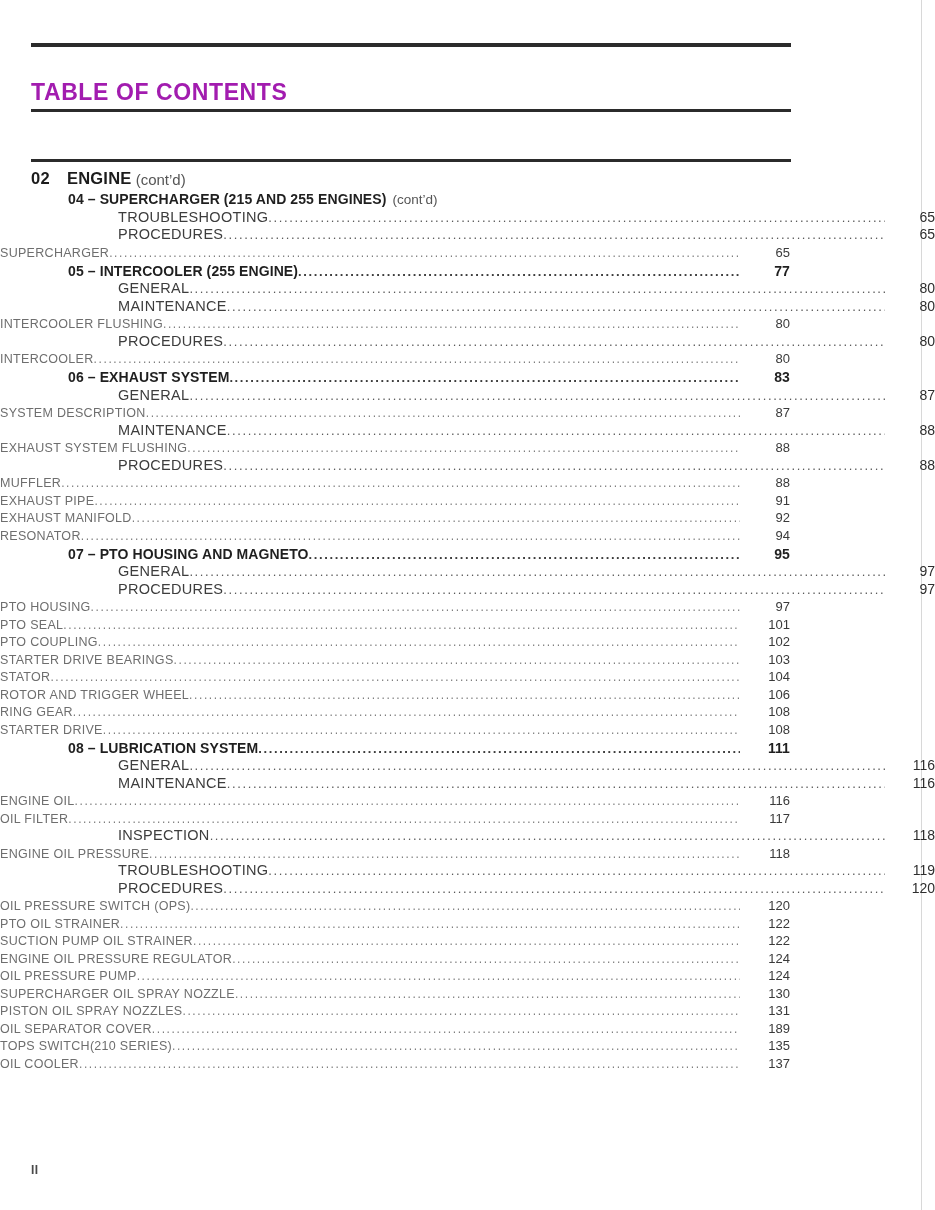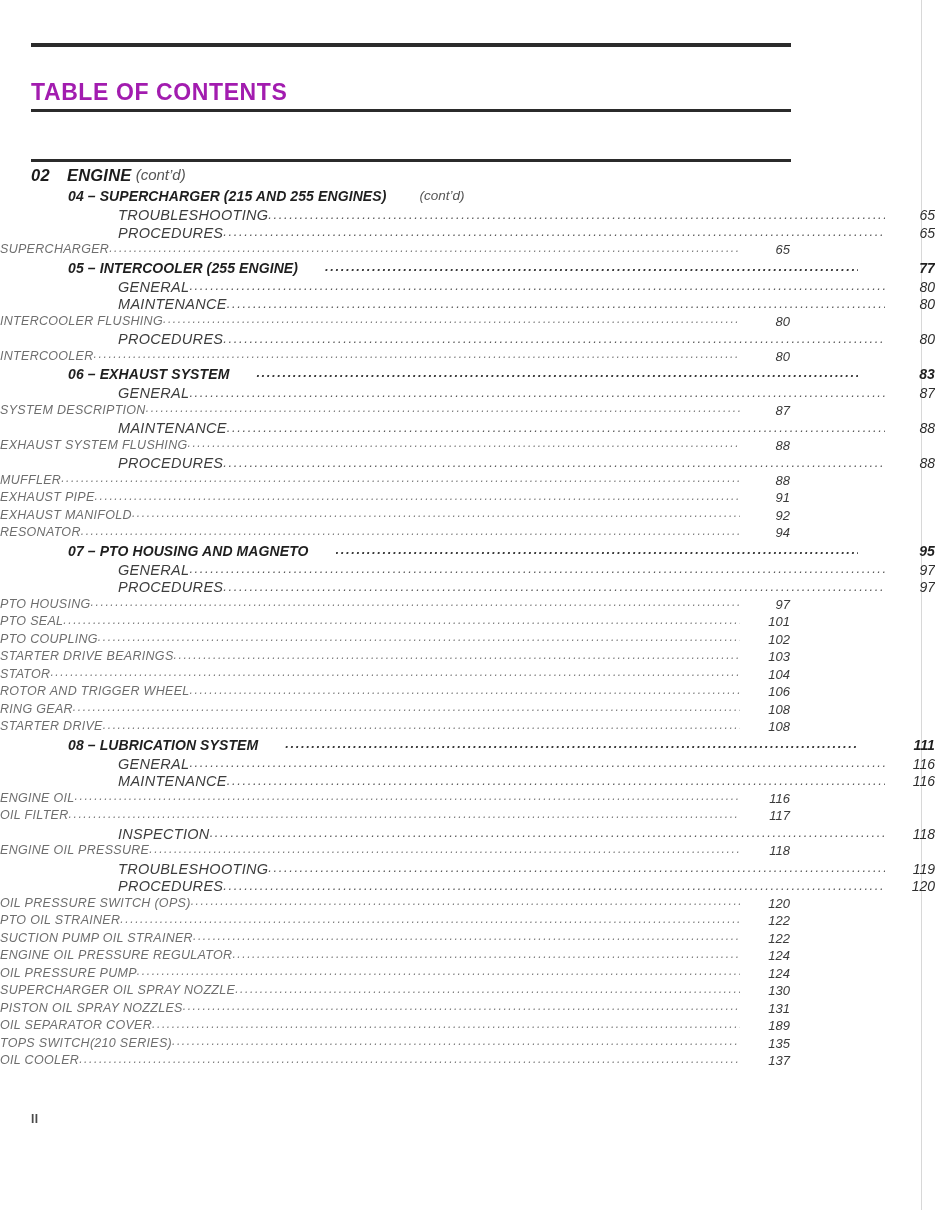--- a/index.html
+++ b/index.html
@@ -57,24 +57,23 @@
   .toc {
     position: absolute;
     left: 0;
     top: 166px;
     width: 935px;
   }
 
   .row {
     position: relative;
     display: flex;
-    align-items: flex-start;
+    align-items: flex-end;
     height: 17.5px;
     white-space: nowrap;
-    font-style: italic;
   }
 
   .label { flex: 0 0 auto; }
 
   .leader {
     flex: 1 1 auto;
     min-width: 6px;
     overflow: hidden;
     position: relative;
     height: 1em;
@@ -108,26 +107,26 @@
   .lvl0 .cont {
     font-weight: normal;
     font-size: 15px;
     color: #555;
     letter-spacing: 0;
   }
 
   
   .lvl1 {
     padding-left: 68px;
+    padding-right: 145px;
     height: 19px;
     font-size: 14px;
     font-weight: bold;
     color: #1f1f1f;
     letter-spacing: 0.1px;
-    gap: 27px;
   }
   .lvl1 .leader::after { font-size: 13px; color: #3a3a3a; }
   .lvl1 .pg { font-size: 14px; font-weight: bold; color: #1f1f1f; }
   .lvl1 .cont {
     font-weight: normal;
     font-size: 13.5px;
     color: #555;
     letter-spacing: 0;
   }
 
@@ -147,21 +146,21 @@
     font-size: 12.5px;
     color: #6e6e6e;
     letter-spacing: 0.3px;
   }
   .lvl3 .leader::after { font-size: 12px; color: #7c7c7c; }
   .lvl3 .pg { font-size: 13px; color: #3a3a3a; letter-spacing: 0; }
 
   .footer-page {
     position: absolute;
     left: 31px;
-    top: 1112px;
+    top: 1163px;
     font-size: 12px;
     font-weight: bold;
     color: #4a4a4a;
     letter-spacing: 0.5px;
   }
 </style>
 </head>
 <body>
 
 <div class="sheet">

